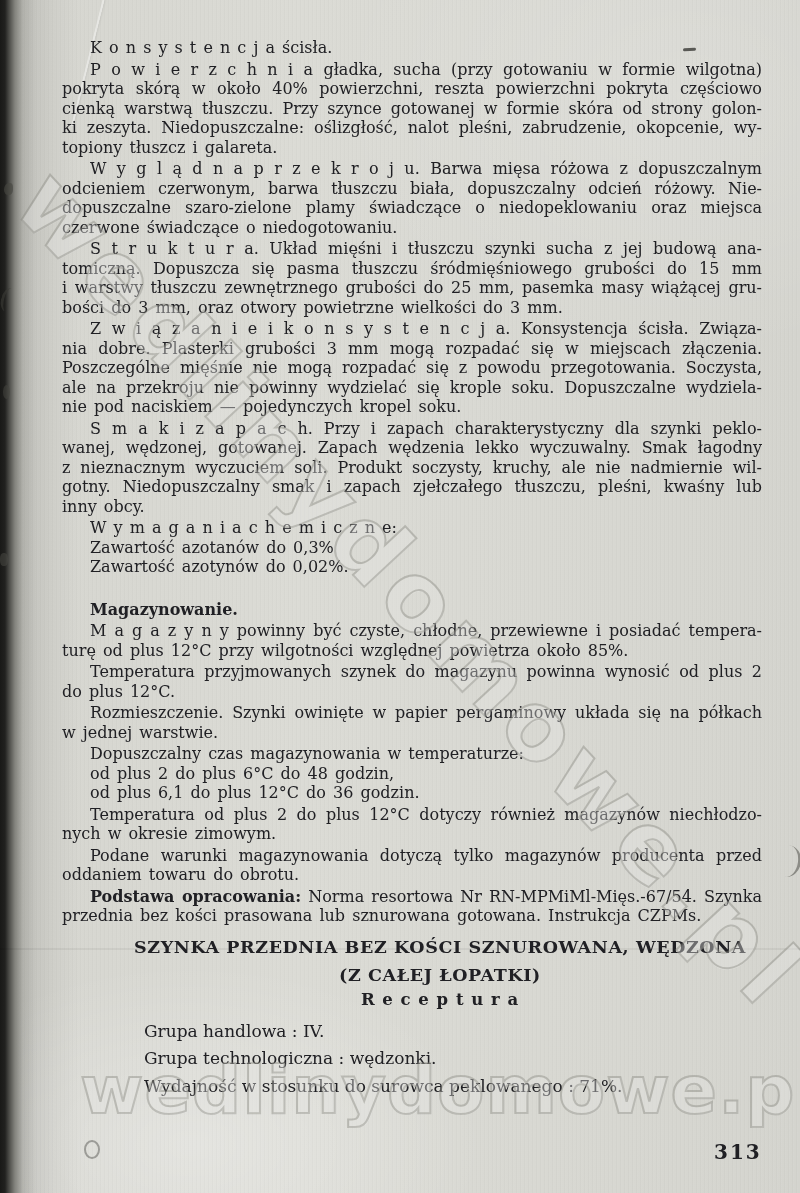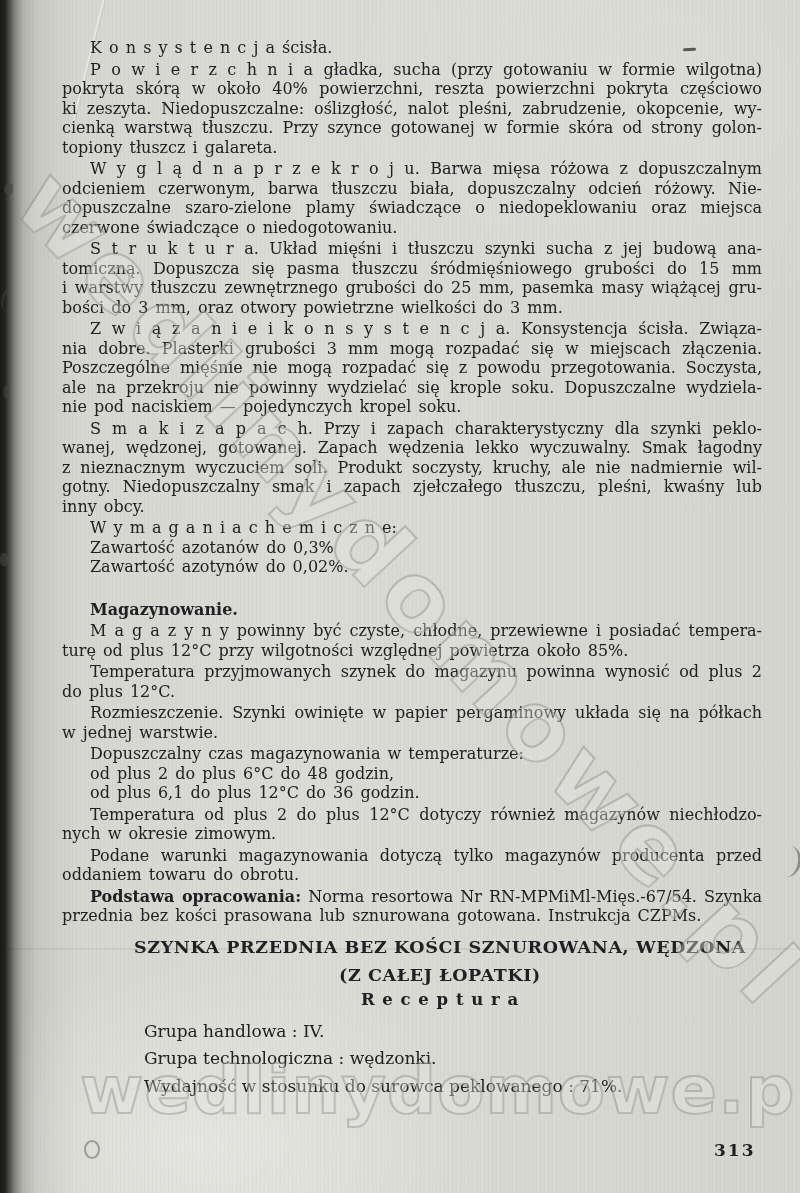--- a/index.html
+++ b/index.html
@@ -52,21 +52,21 @@
   .lead-bold{font-weight:bold;}
 
   .heading{margin-top:9px;padding-left:56px;}
   .h-line{font-weight:bold;font-size:17.5px;line-height:24px;text-align:center;letter-spacing:0.6px;}
   .h-line2{margin-top:4px;}
   .h-sub{font-weight:bold;font-size:16.5px;line-height:24px;text-align:center;letter-spacing:1px;margin-top:1px;}
 
   .recipe{margin-top:6px;margin-left:82px;}
   .recipe .r-line{font-size:17px;line-height:27.5px;text-align:left;}
 
-  .pageno{position:absolute;left:714px;top:1140px;font-size:17px;font-weight:bold;letter-spacing:2px;z-index:3;}
+  .pageno{position:absolute;left:714px;top:1140px;font-size:20px;font-weight:bold;letter-spacing:2px;z-index:3;}
 </style>
 </head>
 <body>
 
 <div class="page">
 
   <div class="gutter-shade"></div>
   <div class="edge-left"></div>
   <div class="crease-tl"></div>
   <div class="scanline"></div>
@@ -84,22 +84,22 @@
   <div class="content">
 
     <div class="para">
       <div class="line first last">K o n s y s t e n c j a  ścisła.</div>
     </div>
 
 
     <div class="para">
       <div class="line first">P o w i e r z c h n i a  gładka, sucha (przy gotowaniu w formie wilgotna)</div>
       <div class="line">pokryta skórą w około 40% powierzchni, reszta powierzchni pokryta częściowo</div>
+      <div class="line">cienką warstwą tłuszczu. Przy szynce gotowanej w formie skóra od strony golon-</div>
       <div class="line">ki zeszyta. Niedopuszczalne: oślizgłość, nalot pleśni, zabrudzenie, okopcenie, wy-</div>
-      <div class="line">cienką warstwą tłuszczu. Przy szynce gotowanej w formie skóra od strony golon-</div>
       <div class="line last">topiony tłuszcz i galareta.</div>
     </div>
 
     <div class="para">
       <div class="line first">W y g l ą d  n a  p r z e k r o j u.  Barwa mięsa różowa z dopuszczalnym</div>
       <div class="line">odcieniem czerwonym, barwa tłuszczu biała, dopuszczalny odcień różowy. Nie-</div>
       <div class="line">dopuszczalne szaro-zielone plamy świadczące o niedopeklowaniu oraz miejsca</div>
       <div class="line last">czerwone świadczące o niedogotowaniu.</div>
     </div>
 

